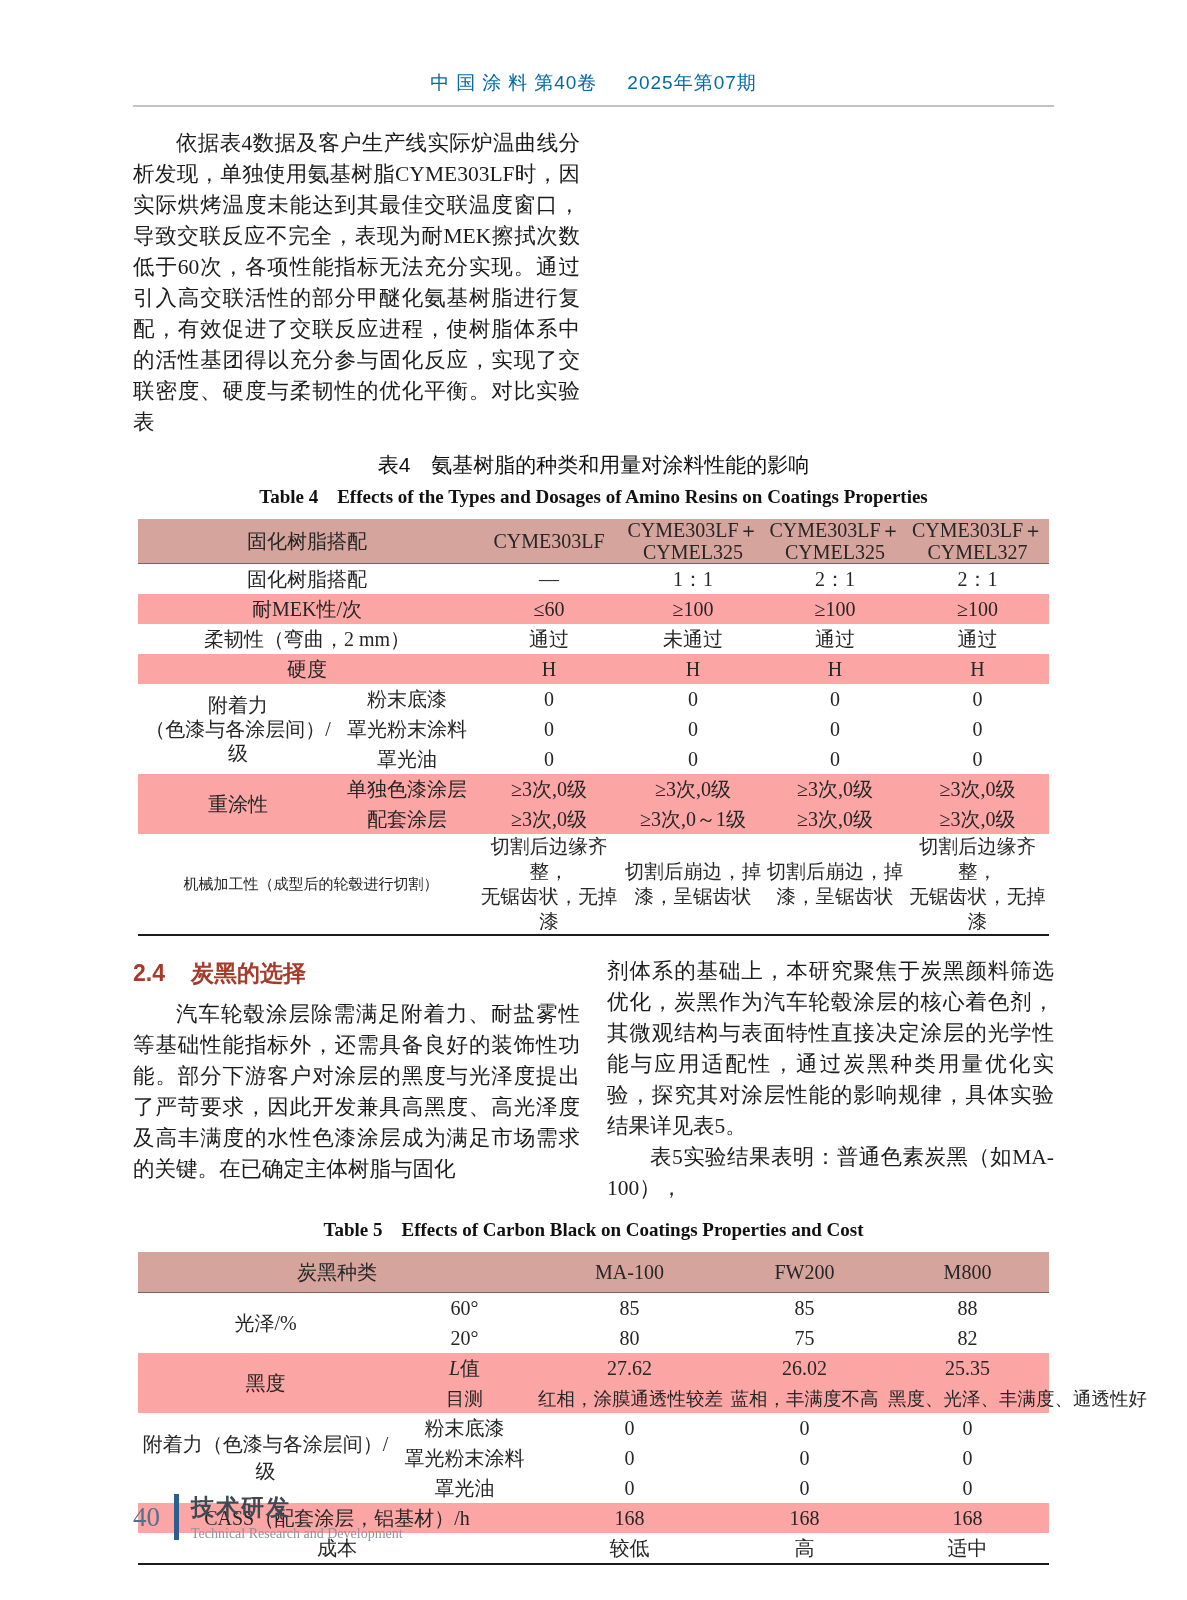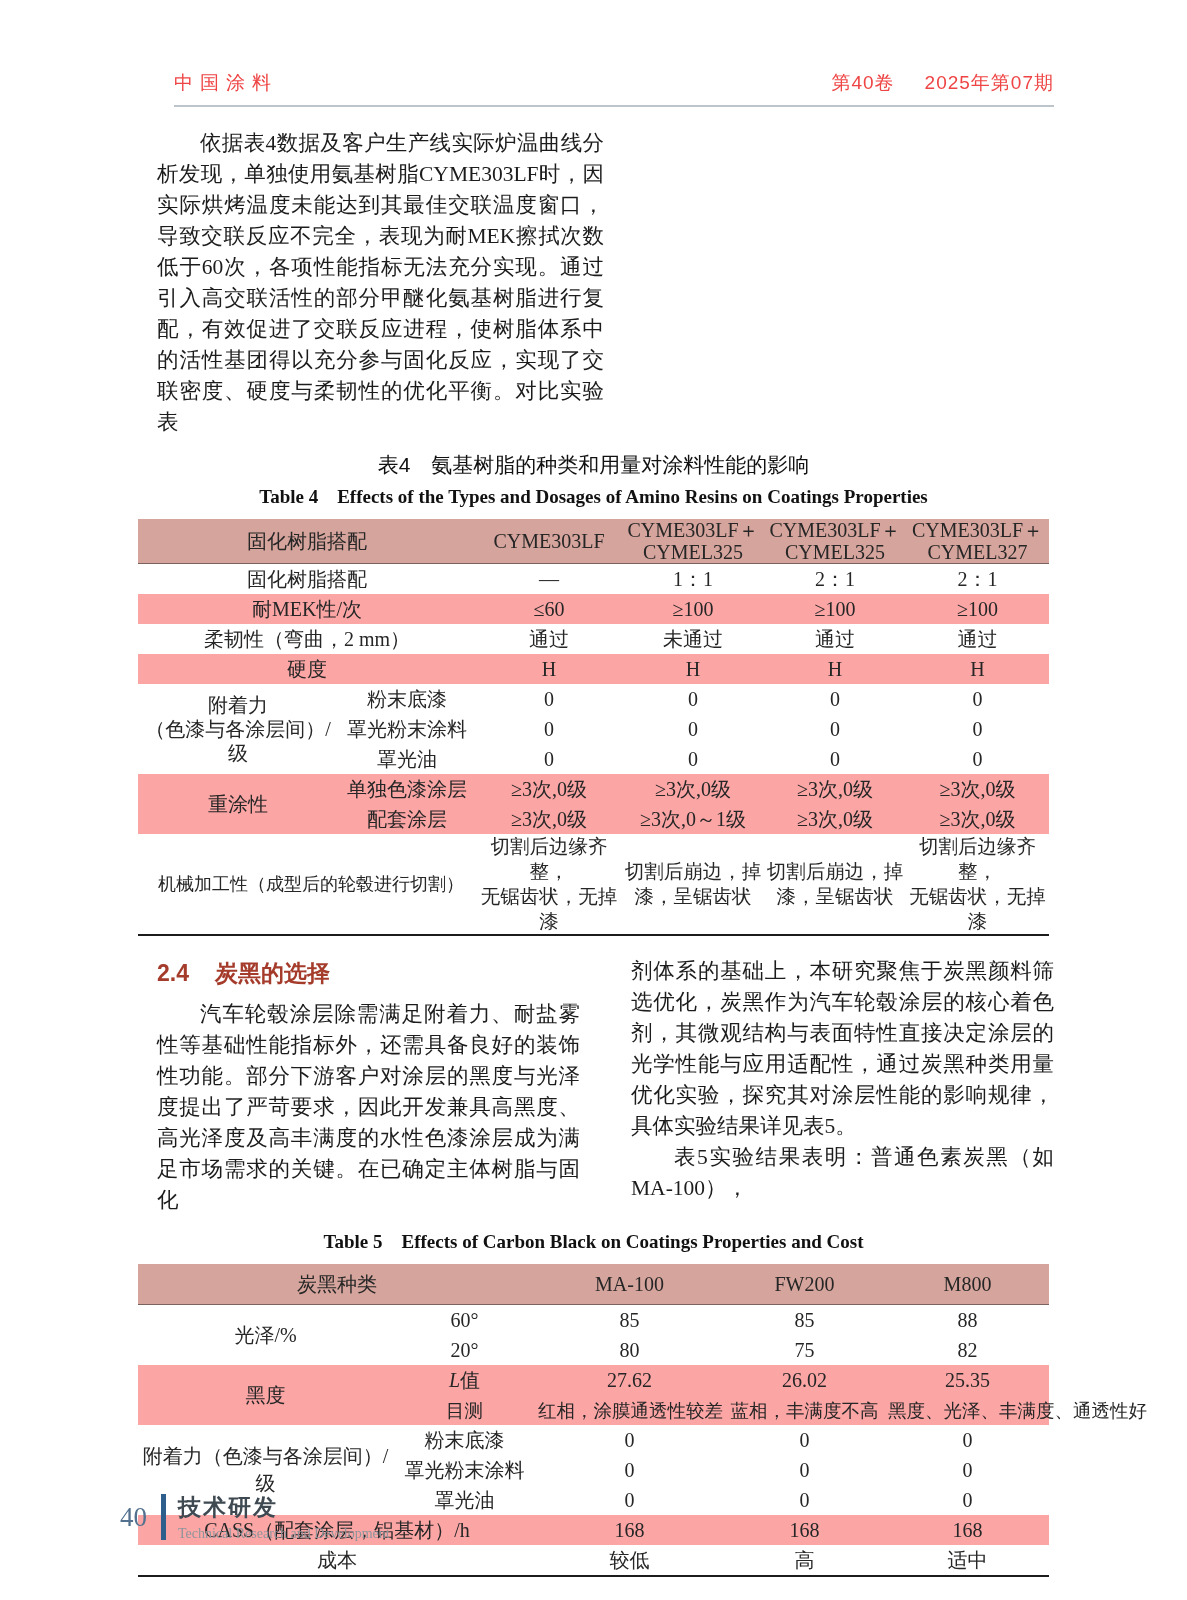--- a/index.html
+++ b/index.html
@@ -4,29 +4,29 @@
 <style>
   html,body{margin:0;padding:0;background:#f2f2f2;}
   .page{
     width:1187px;height:1600px;box-sizing:border-box;position:relative;
     margin:0 auto;background:#ffffff;overflow:hidden;
     padding:70px 133px 0 133px;
     font-family:"Liberation Serif",serif;color:#1d1d1d;
   }
   
   .page-header{
-    display:flex;justify-content:space-between;align-items:flex-end;
+    display:flex;justify-content:center;align-items:flex-end;
     padding-bottom:9px;border-bottom:2px solid #bdc4ca;
-    font-family:"Liberation Sans",sans-serif;color:#ef4444;font-size:19px;margin-left:41px;
+    font-family:"Liberation Sans",sans-serif;color:#0369a1;font-size:19px;
   }
   .ph-journal{letter-spacing:7px;}
   .ph-right{display:flex;gap:30px;letter-spacing:1px;}
   
   .two-col{display:flex;gap:27px;}
-  .col{width:447px;margin-left:24px;}
+  .col{width:447px;}
   p.body-p{margin:0;font-size:21.5px;line-height:31px;text-align:justify;color:#1c1c1c;}
   .indent{text-indent:2em;}
   .block1{margin-top:21px;}
   .block2{margin-top:20px;}
   
   .sec-h{font-family:"Liberation Sans",sans-serif;font-weight:bold;font-size:23px;color:#a43b2b;margin:2px 0 10px 0;}
   .sec-h .num{margin-right:26px;}
   
   .tbl-caption{text-align:center;margin-top:13px;}
   .cap-zh{font-family:"Liberation Sans",sans-serif;font-weight:normal;font-size:21px;color:#111;}
@@ -35,26 +35,26 @@
   table.data{width:911px;margin:9px auto 0;border-collapse:collapse;table-layout:fixed;
     font-size:20px;color:#262626;}
   table.data td{text-align:center;vertical-align:middle;padding:0 2px;height:30px;}
   tr.pink td{background:#fca5a5;}
   tr.hdr td{background:#d5a49c;border-bottom:1px solid #7a625d;height:40px;line-height:22px;}
   td.lbl{text-align:left;padding-left:15px;}
   td.sub{text-align:left;padding-left:6px;}
   .pre{white-space:pre-line;}
   tr.last td{border-bottom:2.5px solid #1c1c1c;}
   tr.mach td{height:56px;line-height:25px;font-size:19.5px;}
-  tr.mach td.lbl{font-size:18px;padding-left:10px;}
+  tr.mach td.lbl{font-size:15px;padding-left:10px;}
   td.twoline{line-height:24px;}
   tr.vis td{font-size:18.5px;white-space:nowrap;}
   table.data i{font-style:italic;}
   
-  .page-footer{position:absolute;left:120px;top:1492px;display:flex;align-items:center;}
+  .page-footer{position:absolute;left:133px;top:1492px;display:flex;align-items:center;}
   .pf-num{font-size:27px;color:#53718e;margin-right:14px;}
   .pf-bar{width:5px;height:46px;background:#2e5f8c;margin-right:12px;}
   .pf-zh{font-family:"Liberation Sans",sans-serif;font-weight:bold;font-size:23px;color:#3e4951;letter-spacing:2px;}
   .pf-en{font-family:"Liberation Serif",serif;font-size:14px;color:#8d959c;margin-top:3px;}
 </style>
 </head>
 <body>
 
 <div class="page">
 

